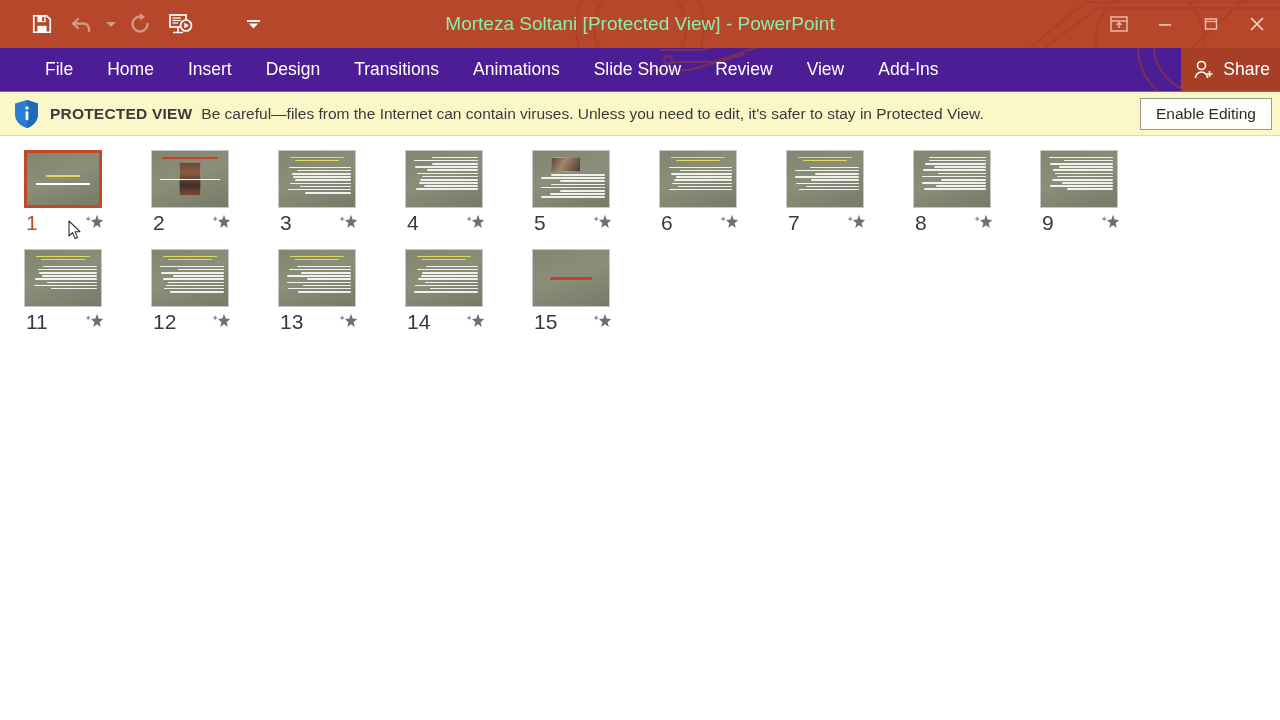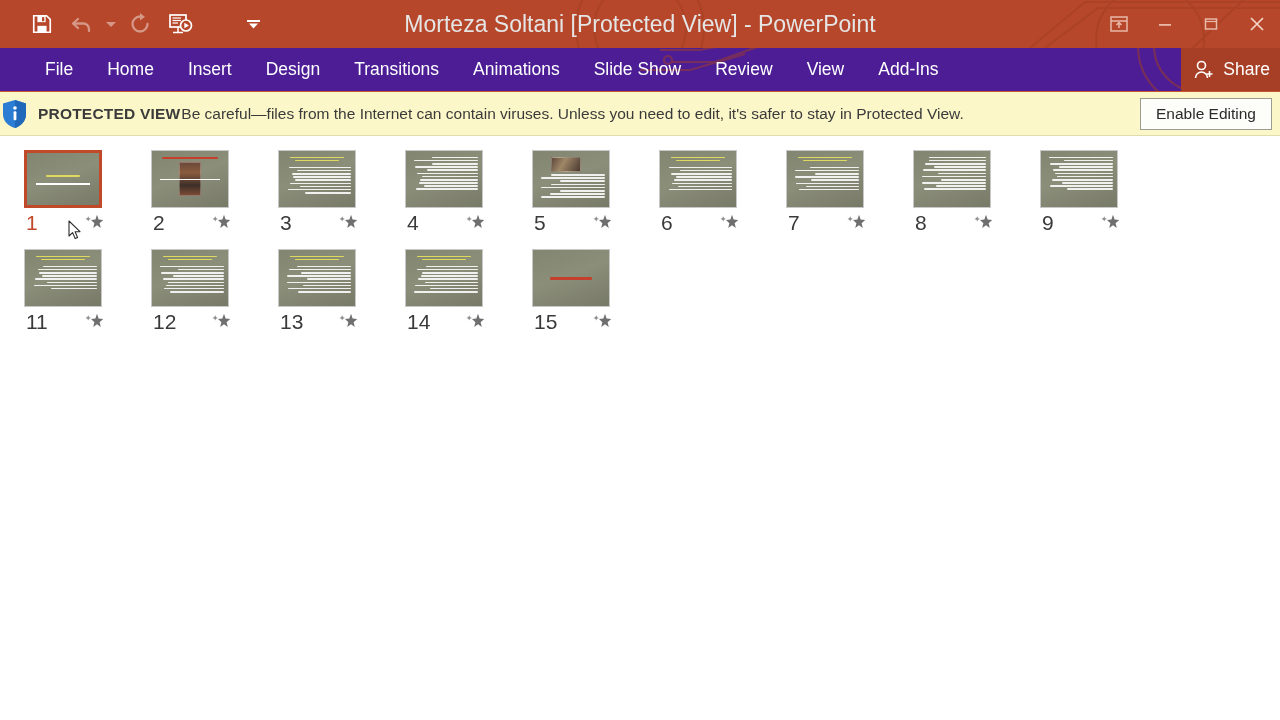--- a/index.html
+++ b/index.html
@@ -38,22 +38,22 @@
   .qat-caret {
     width: 18px; height: 36px;
     display: flex; align-items: center; justify-content: center;
   }
   .win-title {
     position: absolute;
     left: 0; right: 0; top: 0;
     height: 48px;
     line-height: 48px;
     text-align: center;
-    color: #e5e5e5;
-    font-size: 23px;
+    color: #86efac;
+    font-size: 19px;
     z-index: 2;
     pointer-events: none;
   }
   .win-ctrls {
     position: absolute; right: 0; top: 0;
     height: 48px;
     display: flex; align-items: center;
     z-index: 3;
   }
   .win-btn {
@@ -104,27 +104,28 @@
 
   
   .pvbar {
     position: relative;
     height: 45px;
     background: #fbf7c8;
     border-top: 1px solid #c2562f;
     border-bottom: 1px solid #e0dcae;
     display: flex;
     align-items: center;
+    padding-left: 12px;
   }
   .pv-icon { width: 30px; display:flex; align-items:center; justify-content:center; }
   .pv-strong {
     color: #3b3b3b; font-size: 15.5px; font-weight: bold;
     letter-spacing: .2px; margin-left: 8px;
   }
-  .pv-msg { color: #3b3b3b; font-size: 15.5px; margin-left: 1px; }
+  .pv-msg { color: #3b3b3b; font-size: 15.5px; margin-left: 9px; }
   .pv-btn {
     position: absolute; right: 8px; top: 6px;
     height: 32px; padding: 0 15px;
     background: #fdfdfa;
     border: 1px solid #9b9b8f;
     color: #2b2b2b; font-size: 15.5px;
     display: flex; align-items: center;
     cursor: pointer;
   }
 

